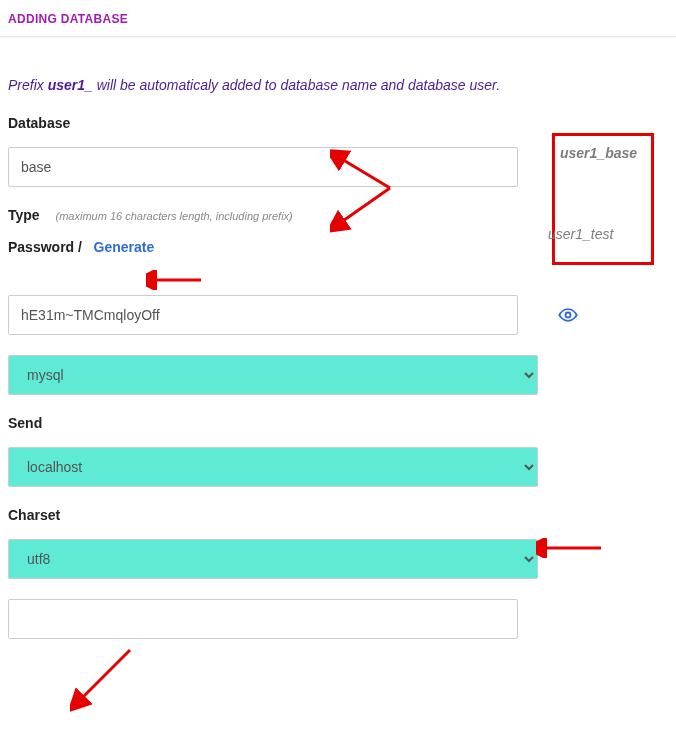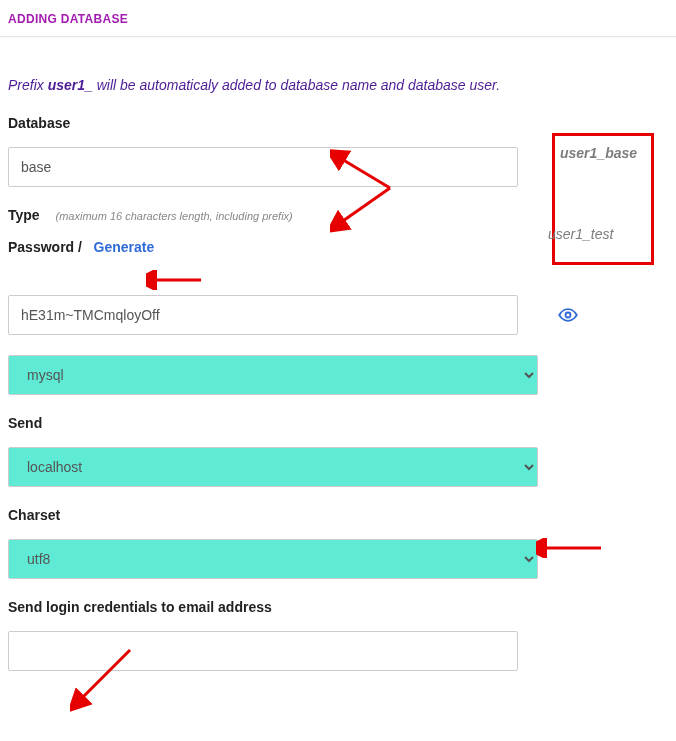--- a/index.html
+++ b/index.html
@@ -168,23 +168,20 @@
 
   <div class="field-row">
     <span class="field-label">Charset</span>
   </div>
   <div class="input-wrap">
     <select>
       <option>utf8</option>
     </select>
   </div>
 
-  <div class="field-row">
-    <span class="field-label">Send login credentials to email address</span>
-  </div>
   <div class="input-wrap">
     <input type="text" value="" style="">
   </div>
 
 </div>
 
 <div class="anno-box" style="left:552px; top:133px; width:102px; height:132px;"></div>
 <div class="anno-text" style="left:560px; top:145px;font-weight:bold;">user1_base</div>
 <div class="anno-text" style="left:548px; top:226px;">user1_test</div>
 

